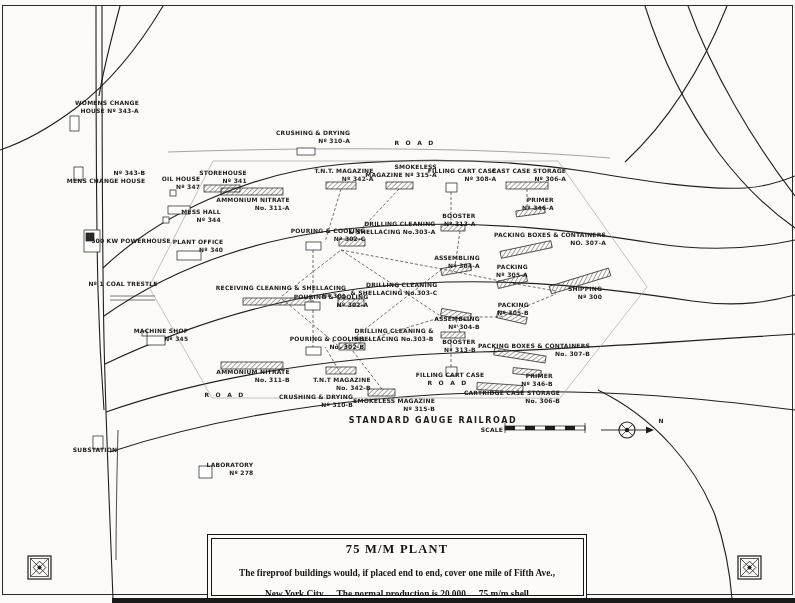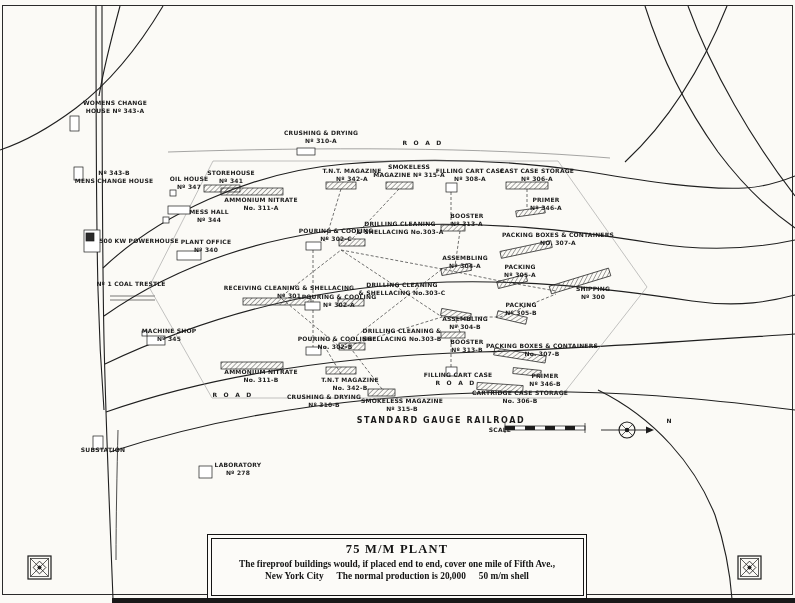--- a/index.html
+++ b/index.html
@@ -1,31 +1,31 @@
 <!DOCTYPE html>
 <html><head>
 <meta charset="utf-8">
 <style>
   html,body{margin:0;padding:0;background:#e8e6e0;}
   .sheet{position:relative;width:795px;height:603px;background:#fbfaf6;overflow:hidden;
          font-family:"DejaVu Sans", sans-serif;}
   svg{position:absolute;left:0;top:0;}
   .lbl{position:absolute;transform:translateX(-50%);
        font:600 6px/1.3 "DejaVu Sans", sans-serif;letter-spacing:.2px;
-       color:#1b1b1b;text-align:center;white-space:pre-line;margin-left:8px;}
+       color:#1b1b1b;text-align:right;white-space:pre-line;}
   .lbl.road{letter-spacing:2.2px;font-weight:700;}
   .lbl.big{font-size:8px;letter-spacing:1.6px;font-weight:700;}
   .title-block{position:absolute;left:207px;top:534px;width:380px;height:65px;
        border:1.5px solid #141414;background:#fcfbf8;box-sizing:border-box;}
   .title-inner{position:absolute;left:2.5px;top:2.5px;right:2.5px;bottom:2.5px;
        border:1px solid #141414;text-align:center;color:#141414;
        font-family:"Liberation Serif","DejaVu Serif",serif;padding-top:3px;box-sizing:border-box;
        white-space:nowrap;overflow:hidden;}
   .tb-title{font-size:12.5px;font-weight:700;letter-spacing:1.2px;}
-  .tb-line{font-size:9.3px;font-weight:700;margin-top:2px;}
+  .tb-line{font-size:9.3px;font-weight:700;margin-top:11px;}
   .tb-sp{display:inline-block;width:13px;}
 </style>
 </head>
 <body>
 
 <div class="sheet">
 
   <svg width="795" height="603" viewBox="0 0 795 603">
     <defs>
       <pattern id="hatch" width="3.5" height="3.5" patternUnits="userSpaceOnUse" patternTransform="rotate(45)">
@@ -240,17 +240,17 @@
   <div class="lbl" style="left:492px;top:426px">SCALE</div>
   <div class="lbl" style="left:95px;top:446px">SUBSTATION</div>
   <div class="lbl" style="left:230px;top:461px">LABORATORY
 Nº 278</div>
   <div class="lbl" style="left:661px;top:417px">N</div>
 
   <div class="title-block">
     <div class="title-inner">
       <div class="tb-title">75 M/M PLANT</div>
       <div class="tb-line">The fireproof buildings would, if placed end to end, cover one mile of Fifth Ave.,</div>
-      <div class="tb-line"><span>New York City</span><span class="tb-sp"></span><span>The normal production is 20,000</span><span class="tb-sp"></span><span>50 m/m shell</span></div>
+      <div class="tb-line"><span>New York City</span><span class="tb-sp"></span><span>The normal production is 20,000</span><span class="tb-sp"></span><span>75 m/m shell</span></div>
     </div>
   </div>
 
 </div>
 
 </body></html>

